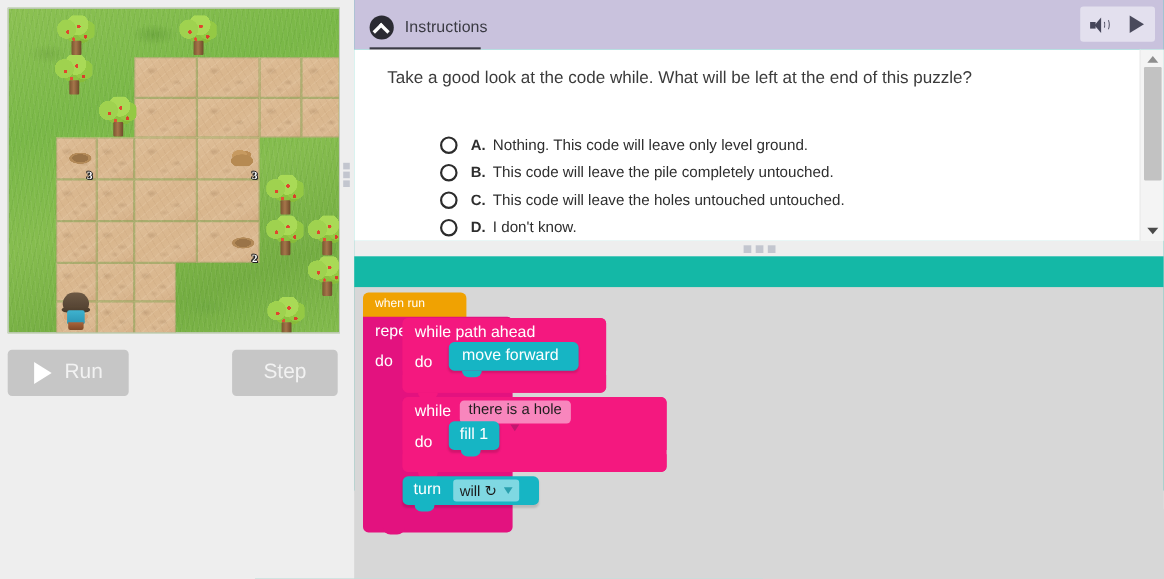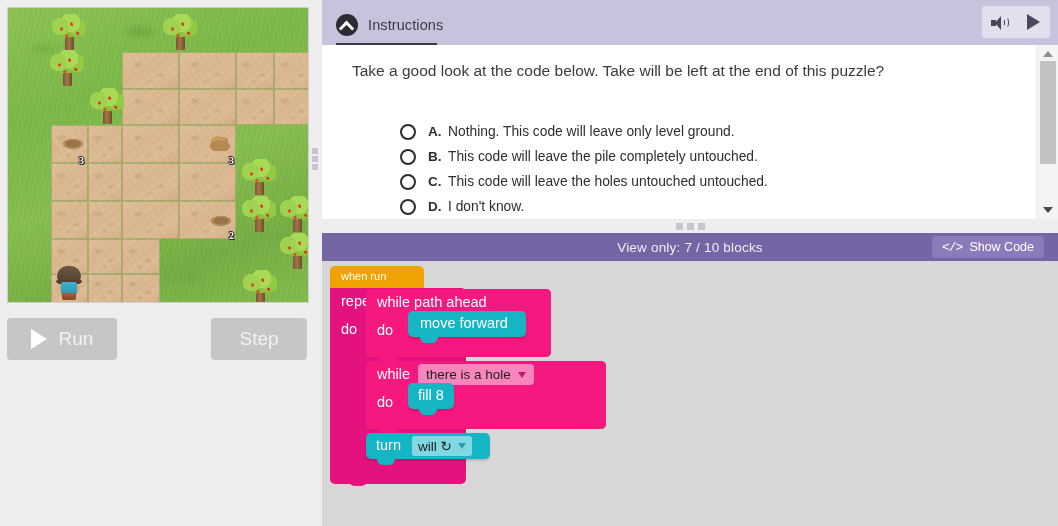--- a/index.html
+++ b/index.html
@@ -345,21 +345,21 @@
     background:#f4187f; border-radius:5px;
   }
   #block-while-hole .hdr{
     position:absolute; left:0; top:0; width:240px; height:48px;
     background:#f4187f; border-radius:5px 5px 0 0;
   }
   #while-hole-label{ left:11px; top:5px; font-size:14.5px; }
   #while-hole-dropdown{
     position:absolute; left:52px; top:3px; height:21px; padding:0 8px;
     background:#f886bd; border-radius:4px; color:#1d1d1d; font-size:13.5px;
-    display:flex; align-items:center; gap:7px; cursor:pointer;
+    display:flex; align-items:center; gap:7px; cursor:pointer;flex-direction:column;
   }
   #while-hole-dropdown .caret{
     width:0;height:0;border-style:solid;border-width:6px 4.5px 0 4.5px;
     border-color:#c0186f transparent transparent transparent;
   }
   #while-hole-do{ left:11px; top:33px; font-size:14.5px; }
   #block-while-hole .foot{
     position:absolute; left:0; top:52px; width:240px; height:16px;
     background:#f4187f; border-radius:0 0 5px 5px;
   }
@@ -538,21 +538,21 @@
           </span>
         </button>
         <button id="play-button">
           <span class="tri-dark"></span>
         </button>
       </div>
     </div>
 
     <div id="instructions-body">
       <div id="instr-scroll-area">
-        <div id="instr-prompt">Take a good look at the code below. Take will be left at the end of this puzzle?</div>
+        <div id="instr-prompt">Take a good look at the code while. What will be left at the end of this puzzle?</div>
 
         <div id="answers">
           <div class="answer-row">
             <span class="radio"></span>
             <span class="ltr">A.</span>
             <span class="txt">Nothing. This code will leave only level ground.</span>
           </div>
           <div class="answer-row">
             <span class="radio"></span>
             <span class="ltr">B.</span>
@@ -577,27 +577,20 @@
         <span class="arrow-dn"></span>
       </div>
     </div>
 
     <div id="h-drag-handle">
       <i></i>
       <i></i>
       <i></i>
     </div>
 
-    <div id="workspace-toolbar">
-      <span id="block-counter">View only: 7 / 10 blocks</span>
-      <button id="show-code-button">
-        <span class="code-glyph">&lt;/&gt;</span>
-        <span>Show Code</span>
-      </button>
-    </div>
 
     <div id="blockly-workspace">
 
       <div class="blk" id="block-when-run">
         <span class="blk-label">when run</span>
         <span class="notch" style="left:12px;top:25px;background:#f0a202;"></span>
       </div>
 
       <div class="blk" id="block-repeat">
         <span class="blk-label" id="repeat-label">repeat</span>
@@ -628,21 +621,21 @@
           <span id="while-hole-dropdown">
             <span>there is a hole</span>
             <span class="caret"></span>
           </span>
           <span class="blk-label" id="while-hole-do">do</span>
           <div class="foot"></div>
           <span class="notch" style="left:14px;top:68px;background:#f4187f;"></span>
         </div>
 
         <div class="blk" id="block-fill">
-          <span class="blk-label">fill 8</span>
+          <span class="blk-label">fill 1</span>
           <span class="notch" style="left:11px;top:26px;background:#16b5c4;"></span>
         </div>
 
         <div class="blk" id="block-turn">
           <span class="blk-label" id="turn-label">turn</span>
           <span id="turn-dropdown">
             <span>will ↻</span>
             <span class="caret"></span>
           </span>
           <span class="notch" style="left:11px;top:26px;background:#16b5c4;"></span>

